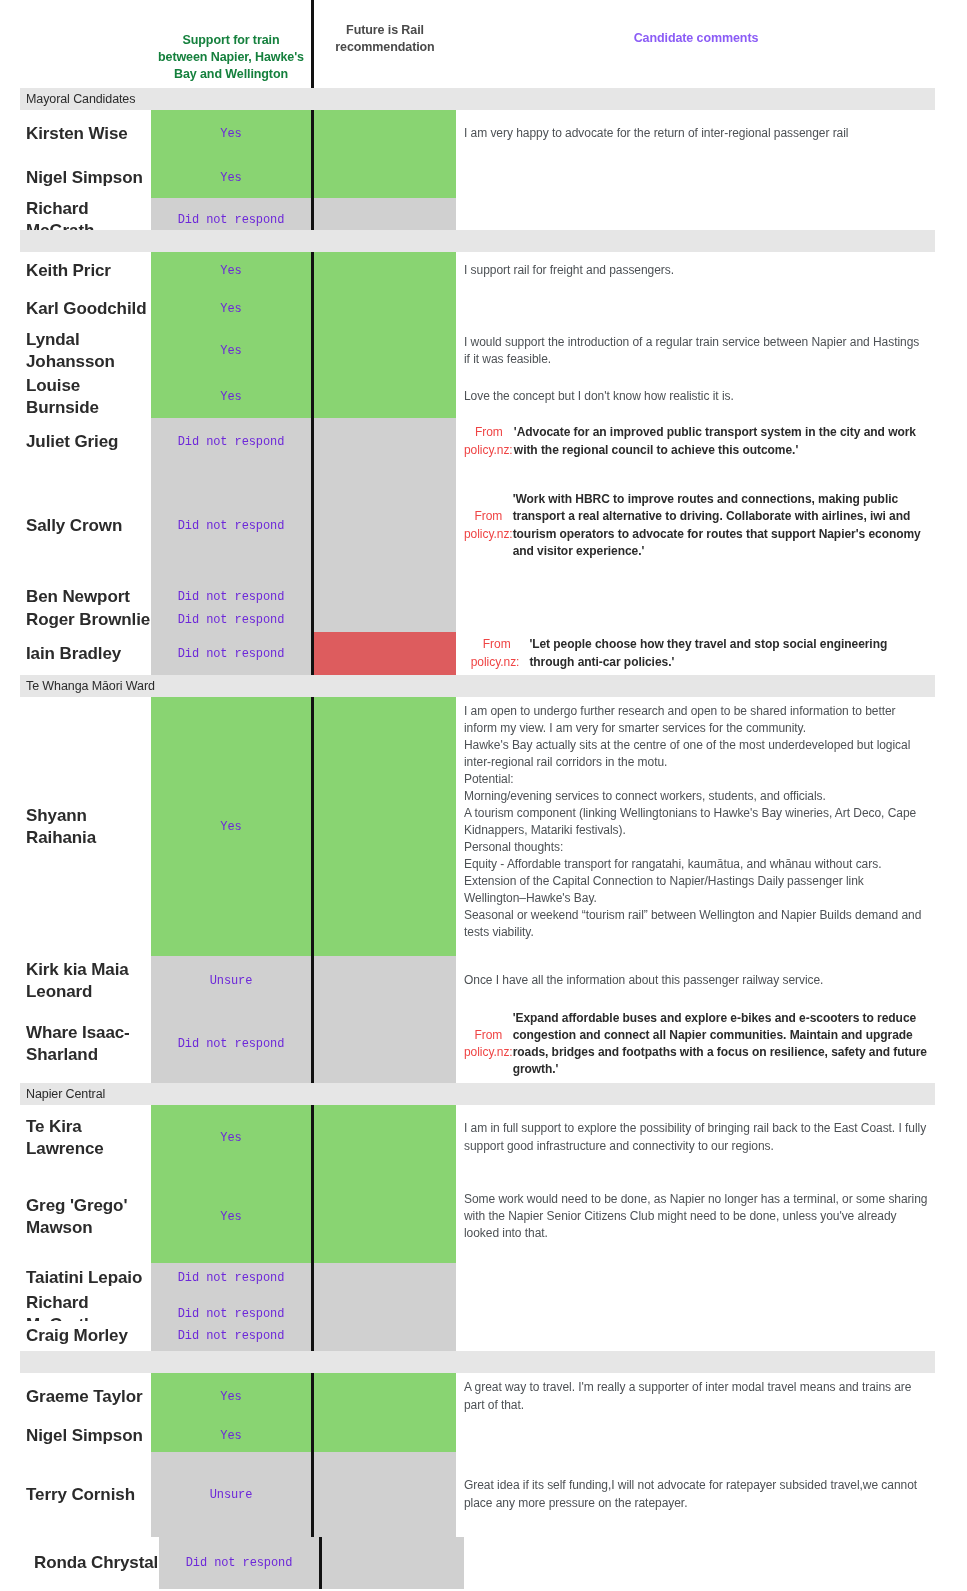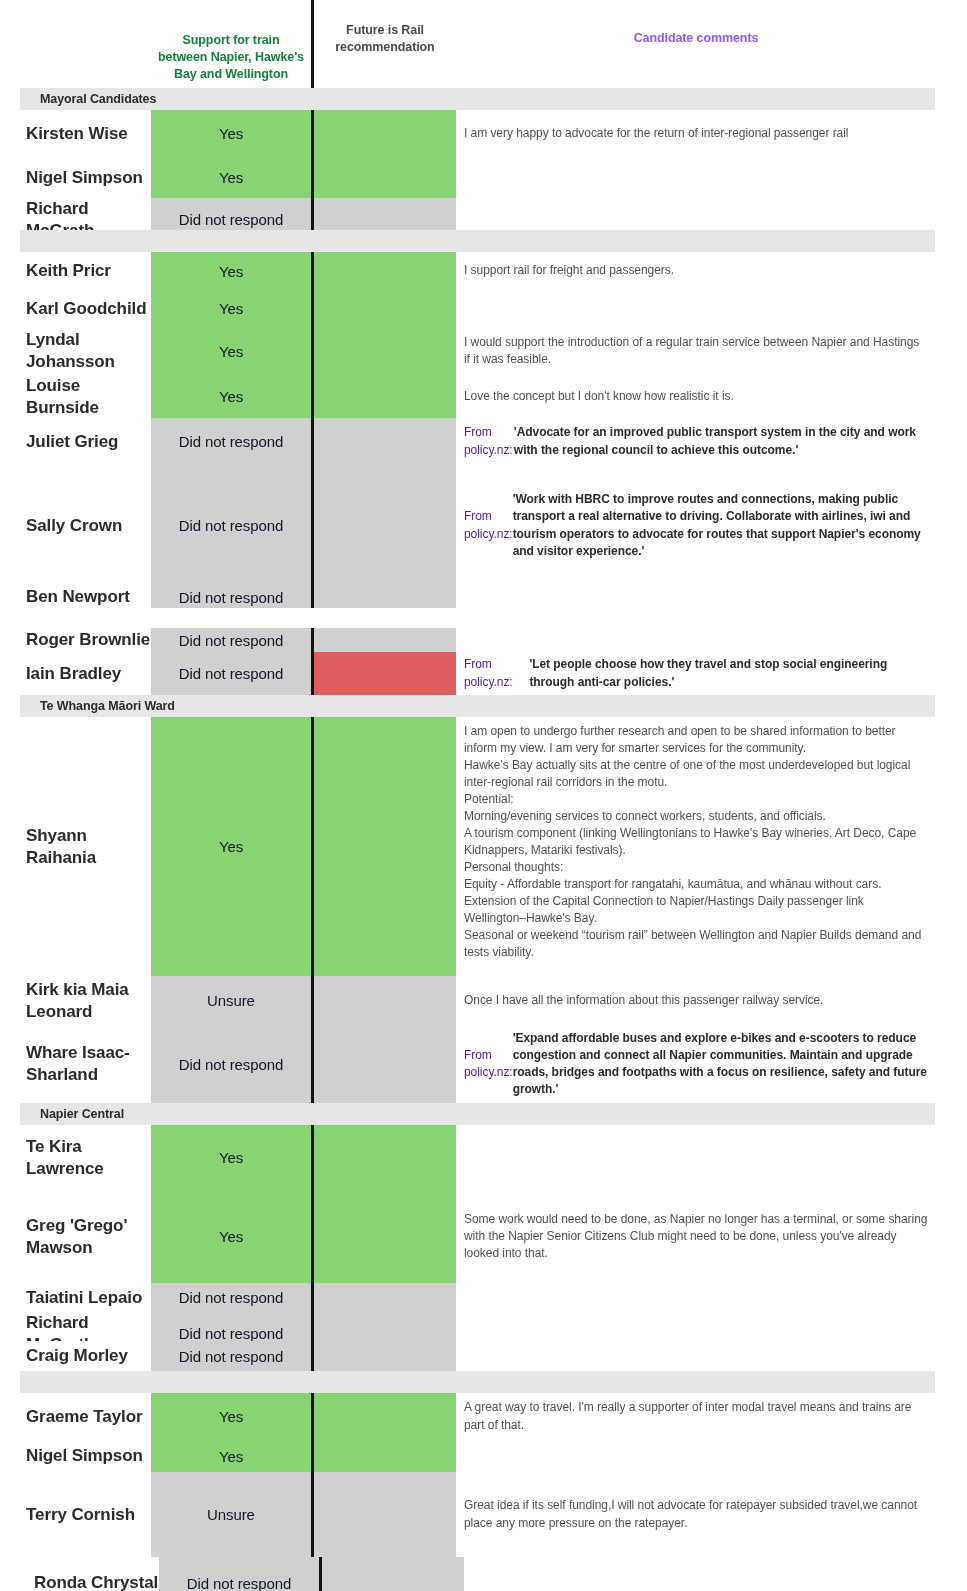--- a/index.html
+++ b/index.html
@@ -70,23 +70,23 @@
   }
   .section-band {
     position: absolute;
     left: 20px;
     right: 32px;
     top: 0;
     height: 22px;
     background: #e6e6e6;
     display: flex;
     align-items: center;
-    padding-left: 20px;
+    padding-left: 6px;
     box-sizing: border-box;
-    font-weight: bold;
+    font-weight: normal;
     font-size: 12.5px;
     color: #2b2b2b;
     letter-spacing: -0.1px;
   }
 
   
   .row {
     position: relative;
   }
   .cell {
@@ -101,23 +101,24 @@
     color: #2b2b2b;
     padding-left: 6px;
     line-height: 1.28;
     letter-spacing: -0.1px;
     background: #ffffff;
   }
   .c-support {
     display: flex;
     align-items: center;
     justify-content: center;
-    font-size: 15px;
-    color: #0f172a;
+    font-size: 12px;
+    color: #6d28d9;
     letter-spacing: -0.1px;
+    font-family: Liberation Mono, monospace;
   }
   .c-rec {
     border-left: 3px solid #111111;
   }
   .c-comment {
     font-size: 12px;
     line-height: 1.42;
     color: #4d5155;
     padding: 0 8px 0 8px;
     background: #ffffff;
@@ -127,21 +128,21 @@
     white-space: pre-wrap;
   }
   .c-comment.top-align { align-items: flex-start; padding-top: 6px; }
   .c-right { background: #ffffff; }
 
   .bg-green { background: #89d472; }
   .bg-grey  { background: #d0d0d0; }
   .bg-red   { background: #dd5c5e; }
 
   .cmt-quote { font-weight: bold; color: #2b2b2b; }
-  .cmt-lead  { color: #4c1d95; }
+  .cmt-lead  { color: #ef4444; text-align: center; }
 </style>
 </head>
 <body>
 
 <div id="sheet">
 
   <div class="grid head-row">
     <div class="cell c-gutter"></div>
     <div class="cell head-cell"></div>
     <div class="cell head-cell head-support">Support for train between Napier, Hawke's Bay and Wellington</div>
@@ -230,21 +231,21 @@
         <div class="cell c-right"></div>
       </div>
       <div class="grid row" style="height: 22px;">
         <div class="cell c-gutter"></div>
         <div class="cell c-name">Ben Newport</div>
         <div class="cell c-support bg-grey">Did not respond</div>
         <div class="cell c-rec bg-grey"></div>
         <div class="cell c-comment"></div>
         <div class="cell c-right"></div>
       </div>
-      <div class="grid row" style="height: 24px; margin-top: 20px;">
+      <div class="grid row" style="height: 24px;">
         <div class="cell c-gutter"></div>
         <div class="cell c-name">Roger Brownlie</div>
         <div class="cell c-support bg-grey">Did not respond</div>
         <div class="cell c-rec bg-grey"></div>
         <div class="cell c-comment"></div>
         <div class="cell c-right"></div>
       </div>
       <div class="grid row" style="height: 43px;">
         <div class="cell c-gutter"></div>
         <div class="cell c-name">Iain Bradley</div>
@@ -289,20 +290,21 @@
         <div class="cell c-right"></div>
       </div>
       <div class="section-band-wrap">
         <div class="section-band">Napier Central</div>
       </div>
       <div class="grid row" style="height: 65px;">
         <div class="cell c-gutter"></div>
         <div class="cell c-name">Te Kira Lawrence</div>
         <div class="cell c-support bg-green">Yes</div>
         <div class="cell c-rec bg-green"></div>
+        <div class="cell c-comment">I am in full support to explore the possibility of bringing rail back to the East Coast. I fully support good infrastructure and connectivity to our regions.</div>
         <div class="cell c-right"></div>
       </div>
       <div class="grid row" style="height: 93px;">
         <div class="cell c-gutter"></div>
         <div class="cell c-name">Greg 'Grego' Mawson</div>
         <div class="cell c-support bg-green">Yes</div>
         <div class="cell c-rec bg-green"></div>
         <div class="cell c-comment">Some work would need to be done, as Napier no longer has a terminal, or some sharing with the Napier Senior Citizens Club might need to be done, unless you've already looked into that.</div>
         <div class="cell c-right"></div>
       </div>

